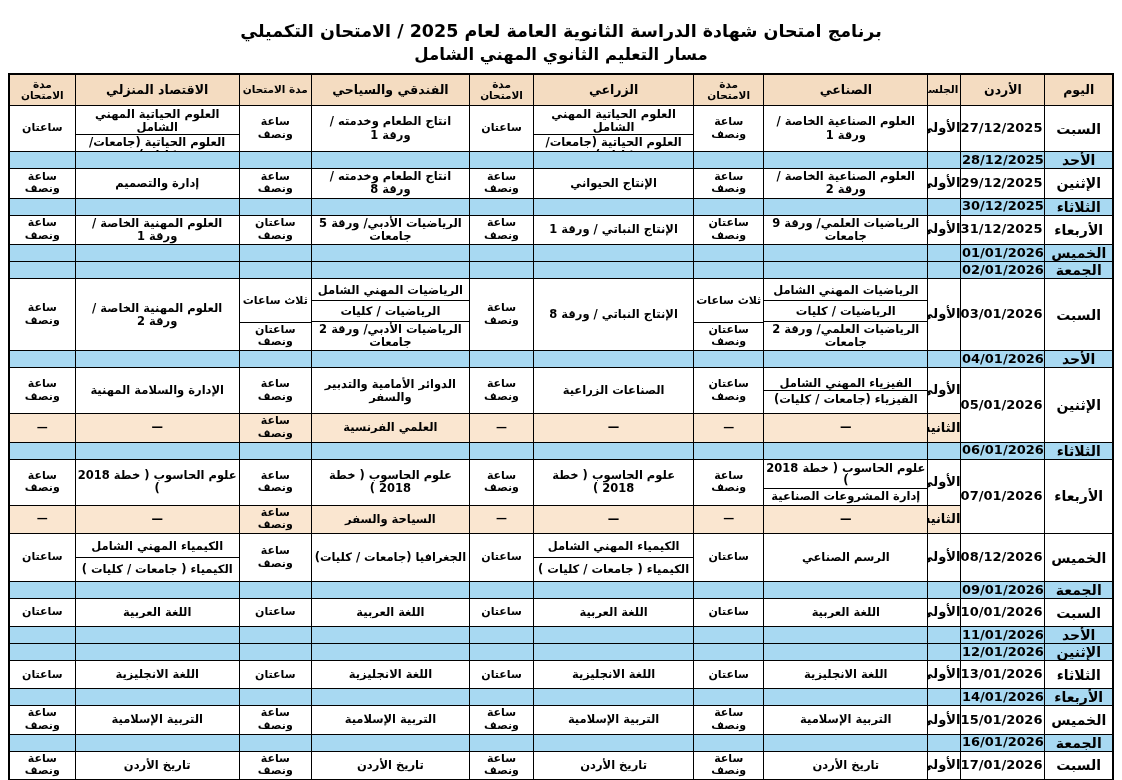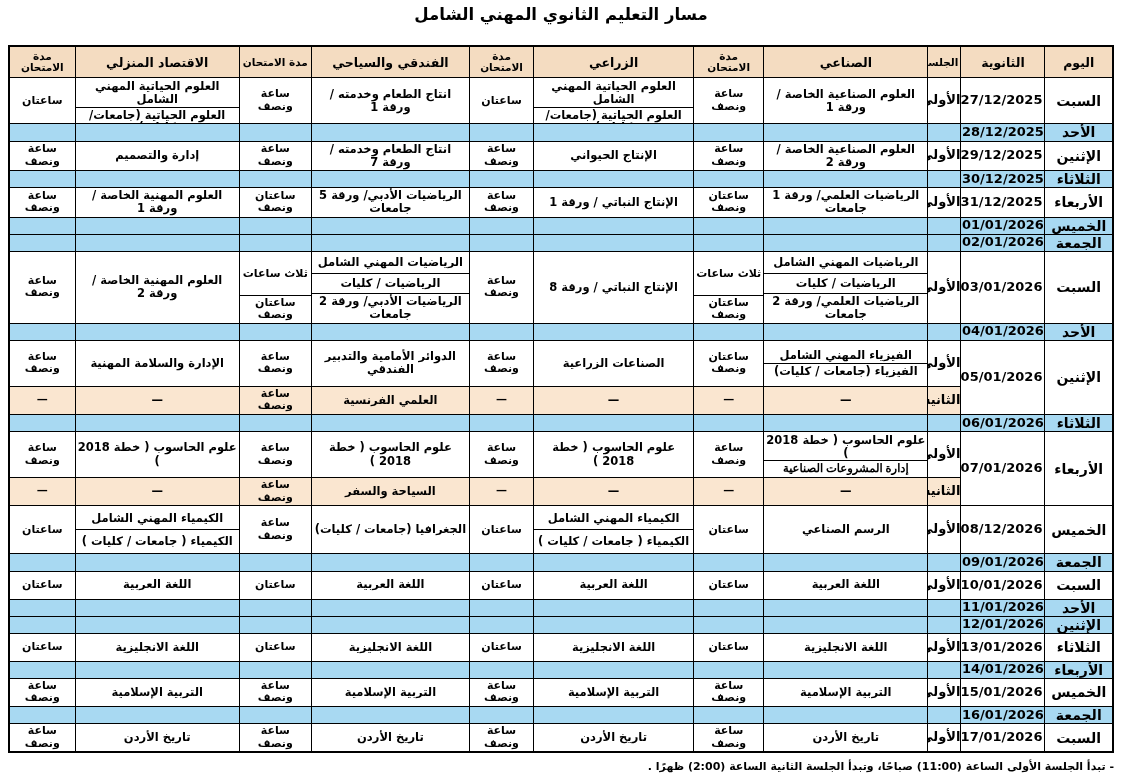--- a/index.html
+++ b/index.html
@@ -1,19 +1,19 @@
 <!DOCTYPE html>
 <html dir="rtl" lang="ar"><head>
 <meta charset="utf-8">
 <style>
   html,body{margin:0;padding:0;background:#ffffff;}
   body{font-family:"DejaVu Sans",sans-serif;color:#000;width:1122px;height:780px;overflow:hidden;}
   .page{padding:4px 8px 0 8px;}
   .title{font-size:17.5px;font-weight:bold;text-align:center;margin-top:16px;line-height:1.35;}
-  .subtitle{font-size:16.5px;font-weight:bold;text-align:center;line-height:1.3;margin-bottom:20px;}
+  .subtitle{font-size:16.5px;font-weight:bold;text-align:center;line-height:1.3;margin-bottom:8px;}
   table.sched{border-collapse:collapse;table-layout:fixed;width:1106px;margin:0 auto;border:2px solid #000;}
   .sched th,.sched td{border:1px solid #000;text-align:center;vertical-align:middle;font-weight:bold;overflow:hidden;padding:1px 2px;}
   .sched thead th{background:#f4dcc1;font-size:12.5px;height:28px;line-height:1.1;}
   .sched thead th.small-h{font-size:10.5px;}
   .sched td{font-size:11.5px;line-height:1.15;}
   td.day-cell{font-size:14px;}
   td.date-cell{font-size:13px;}
   td.session-cell{font-size:13px;padding:0;}
   td.duration-cell{font-size:11px;}
   tr.empty-row td{background:#a8d9f2;height:13px;padding:0;}
@@ -22,40 +22,41 @@
   .part{display:flex;align-items:center;justify-content:center;padding:1px 2px;line-height:1.1;}
   .part.divided{border-top:1px solid #000;}
   td.stacked{padding:0;}
   .notes{width:1106px;margin:7px auto 0 auto;}
   .note{font-size:11px;font-weight:bold;text-align:right;margin-top:5px;line-height:1.3;}
 </style>
 </head>
 <body>
 
 <div class="page">
+  <div class="title">برنامج امتحان شهادة الدراسة الثانوية العامة  لعام 2025 / الامتحان التكميلي</div>
   <div class="subtitle">مسار التعليم الثانوي المهني الشامل</div>
 
   <table class="sched">
     <colgroup id="cols">
         <col style="width: 68px;">
         <col style="width: 84px;">
         <col style="width: 33px;">
         <col style="width: 164px;">
         <col style="width: 70px;">
         <col style="width: 160px;">
         <col style="width: 64px;">
         <col style="width: 158px;">
         <col style="width: 72px;">
         <col style="width: 164px;">
         <col style="width: 66px;">
       </colgroup>
     <thead id="thead">
         <tr>
           <th>اليوم</th>
-          <th>الثانوية</th>
+          <th>الأردن</th>
           <th class="small-h">الجلسة</th>
           <th>الصناعي</th>
           <th class="small-h">مدة الامتحان</th>
           <th>الزراعي</th>
           <th class="small-h">مدة الامتحان</th>
           <th>الفندقي والسياحي</th>
           <th class="small-h">مدة الامتحان</th>
           <th>الاقتصاد المنزلي</th>
           <th class="small-h">مدة الامتحان</th>
         </tr>
@@ -98,21 +99,21 @@
           <td class="duration-cell"></td>
         </tr>
         <tr class="" style="height: 28px;">
           <td class="day-cell" rowspan="1">الإثنين</td>
           <td class="date-cell" rowspan="1">29/12/2025</td>
           <td class="session-cell">الأولى</td>
           <td>العلوم الصناعية الخاصة / ورقة 2</td>
           <td class="duration-cell">ساعة ونصف</td>
           <td>الإنتاج الحيواني</td>
           <td class="duration-cell">ساعة ونصف</td>
-          <td>انتاج الطعام وخدمته / ورقة 7</td>
+          <td>انتاج الطعام وخدمته / ورقة 8</td>
           <td class="duration-cell">ساعة ونصف</td>
           <td>إدارة والتصميم</td>
           <td class="duration-cell">ساعة ونصف</td>
         </tr>
         <tr class="empty-row">
           <td class="day-cell">الثلاثاء</td>
           <td class="date-cell">30/12/2025</td>
           <td class="session-cell"></td>
           <td></td>
           <td class="duration-cell"></td>
@@ -120,21 +121,21 @@
           <td class="duration-cell"></td>
           <td></td>
           <td class="duration-cell"></td>
           <td></td>
           <td class="duration-cell"></td>
         </tr>
         <tr class="" style="height: 28px;">
           <td class="day-cell" rowspan="1">الأربعاء</td>
           <td class="date-cell" rowspan="1">31/12/2025</td>
           <td class="session-cell">الأولى</td>
-          <td>الرياضيات العلمي/ ورقة 1 جامعات</td>
+          <td>الرياضيات العلمي/ ورقة 9 جامعات</td>
           <td class="duration-cell">ساعتان ونصف</td>
           <td>الإنتاج النباتي / ورقة 1</td>
           <td class="duration-cell">ساعة ونصف</td>
           <td>الرياضيات الأدبي/ ورقة 5 جامعات</td>
           <td class="duration-cell">ساعتان ونصف</td>
           <td>العلوم المهنية الخاصة / ورقة 1</td>
           <td class="duration-cell">ساعة ونصف</td>
         </tr>
         <tr class="empty-row">
           <td class="day-cell">الخميس</td>
@@ -216,21 +217,21 @@
           <td class="session-cell">الأولى</td>
           <td class="stacked">
             <div class="stack" style="height: 31px;">
               <div class="part" style="flex: 1 1 0%;">الفيزياء المهني الشامل</div>
               <div class="part divided" style="flex: 1 1 0%;">الفيزياء (جامعات / كليات)</div>
             </div>
           </td>
           <td class="duration-cell">ساعتان ونصف</td>
           <td>الصناعات الزراعية</td>
           <td class="duration-cell">ساعة ونصف</td>
-          <td>الدوائر الأمامية والتدبير الفندقي</td>
+          <td>الدوائر الأمامية والتدبير والسفر</td>
           <td class="duration-cell">ساعة ونصف</td>
           <td>الإدارة والسلامة المهنية</td>
           <td class="duration-cell">ساعة ونصف</td>
         </tr>
         <tr class="row-s2" style="height: 26px;">
           <td class="session-cell">الثانية</td>
           <td>—</td>
           <td class="duration-cell">—</td>
           <td>—</td>
           <td class="duration-cell">—</td>
@@ -252,21 +253,21 @@
           <td></td>
           <td class="duration-cell"></td>
         </tr>
         <tr class="" style="height: 46px;">
           <td class="day-cell" rowspan="2">الأربعاء</td>
           <td class="date-cell" rowspan="2">07/01/2026</td>
           <td class="session-cell">الأولى</td>
           <td class="stacked">
             <div class="stack" style="height: 43px;">
               <div class="part" style="flex: 1 1 0%;">علوم الحاسوب ( خطة 2018 )</div>
-              <div class="part divided" style="flex: 1 1 0%; font-family: Liberation Serif, serif;">إدارة المشروعات الصناعية</div>
+              <div class="part divided" style="flex: 1 1 0%;">إدارة المشروعات الصناعية</div>
             </div>
           </td>
           <td class="duration-cell">ساعة ونصف</td>
           <td>علوم الحاسوب ( خطة 2018 )</td>
           <td class="duration-cell">ساعة ونصف</td>
           <td>علوم الحاسوب ( خطة 2018 )</td>
           <td class="duration-cell">ساعة ونصف</td>
           <td>علوم الحاسوب ( خطة 2018 )</td>
           <td class="duration-cell">ساعة ونصف</td>
         </tr>

